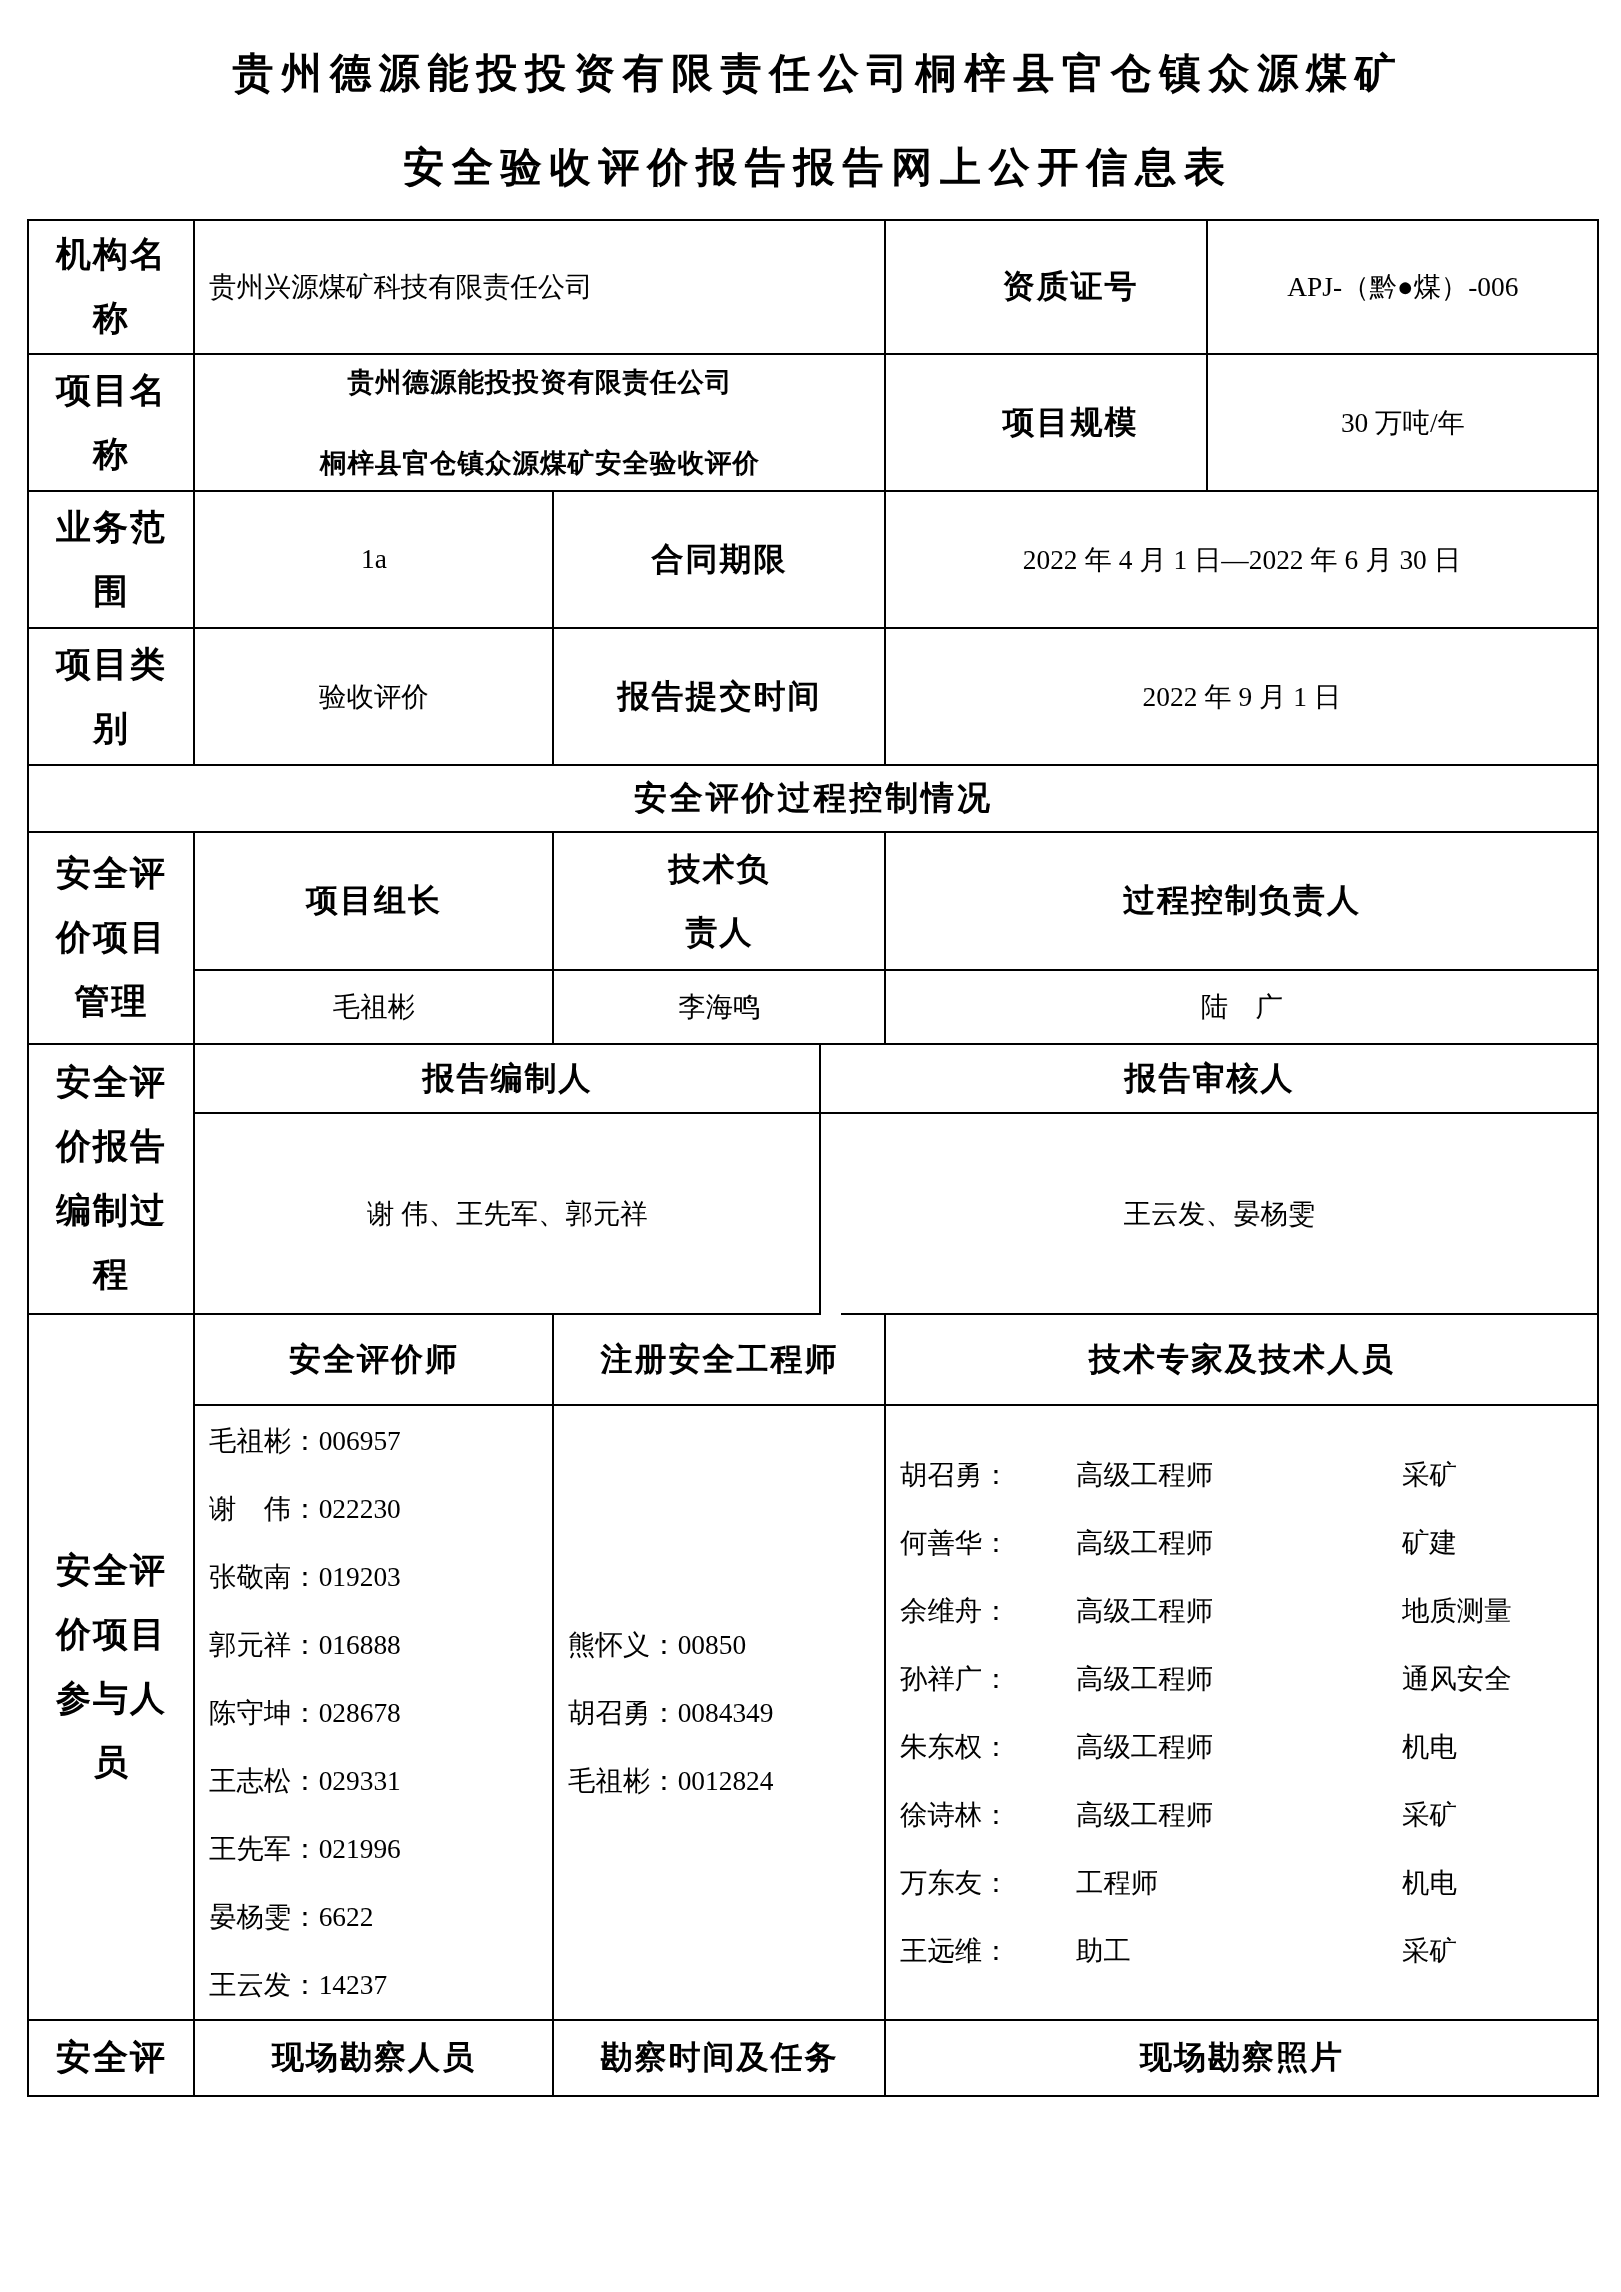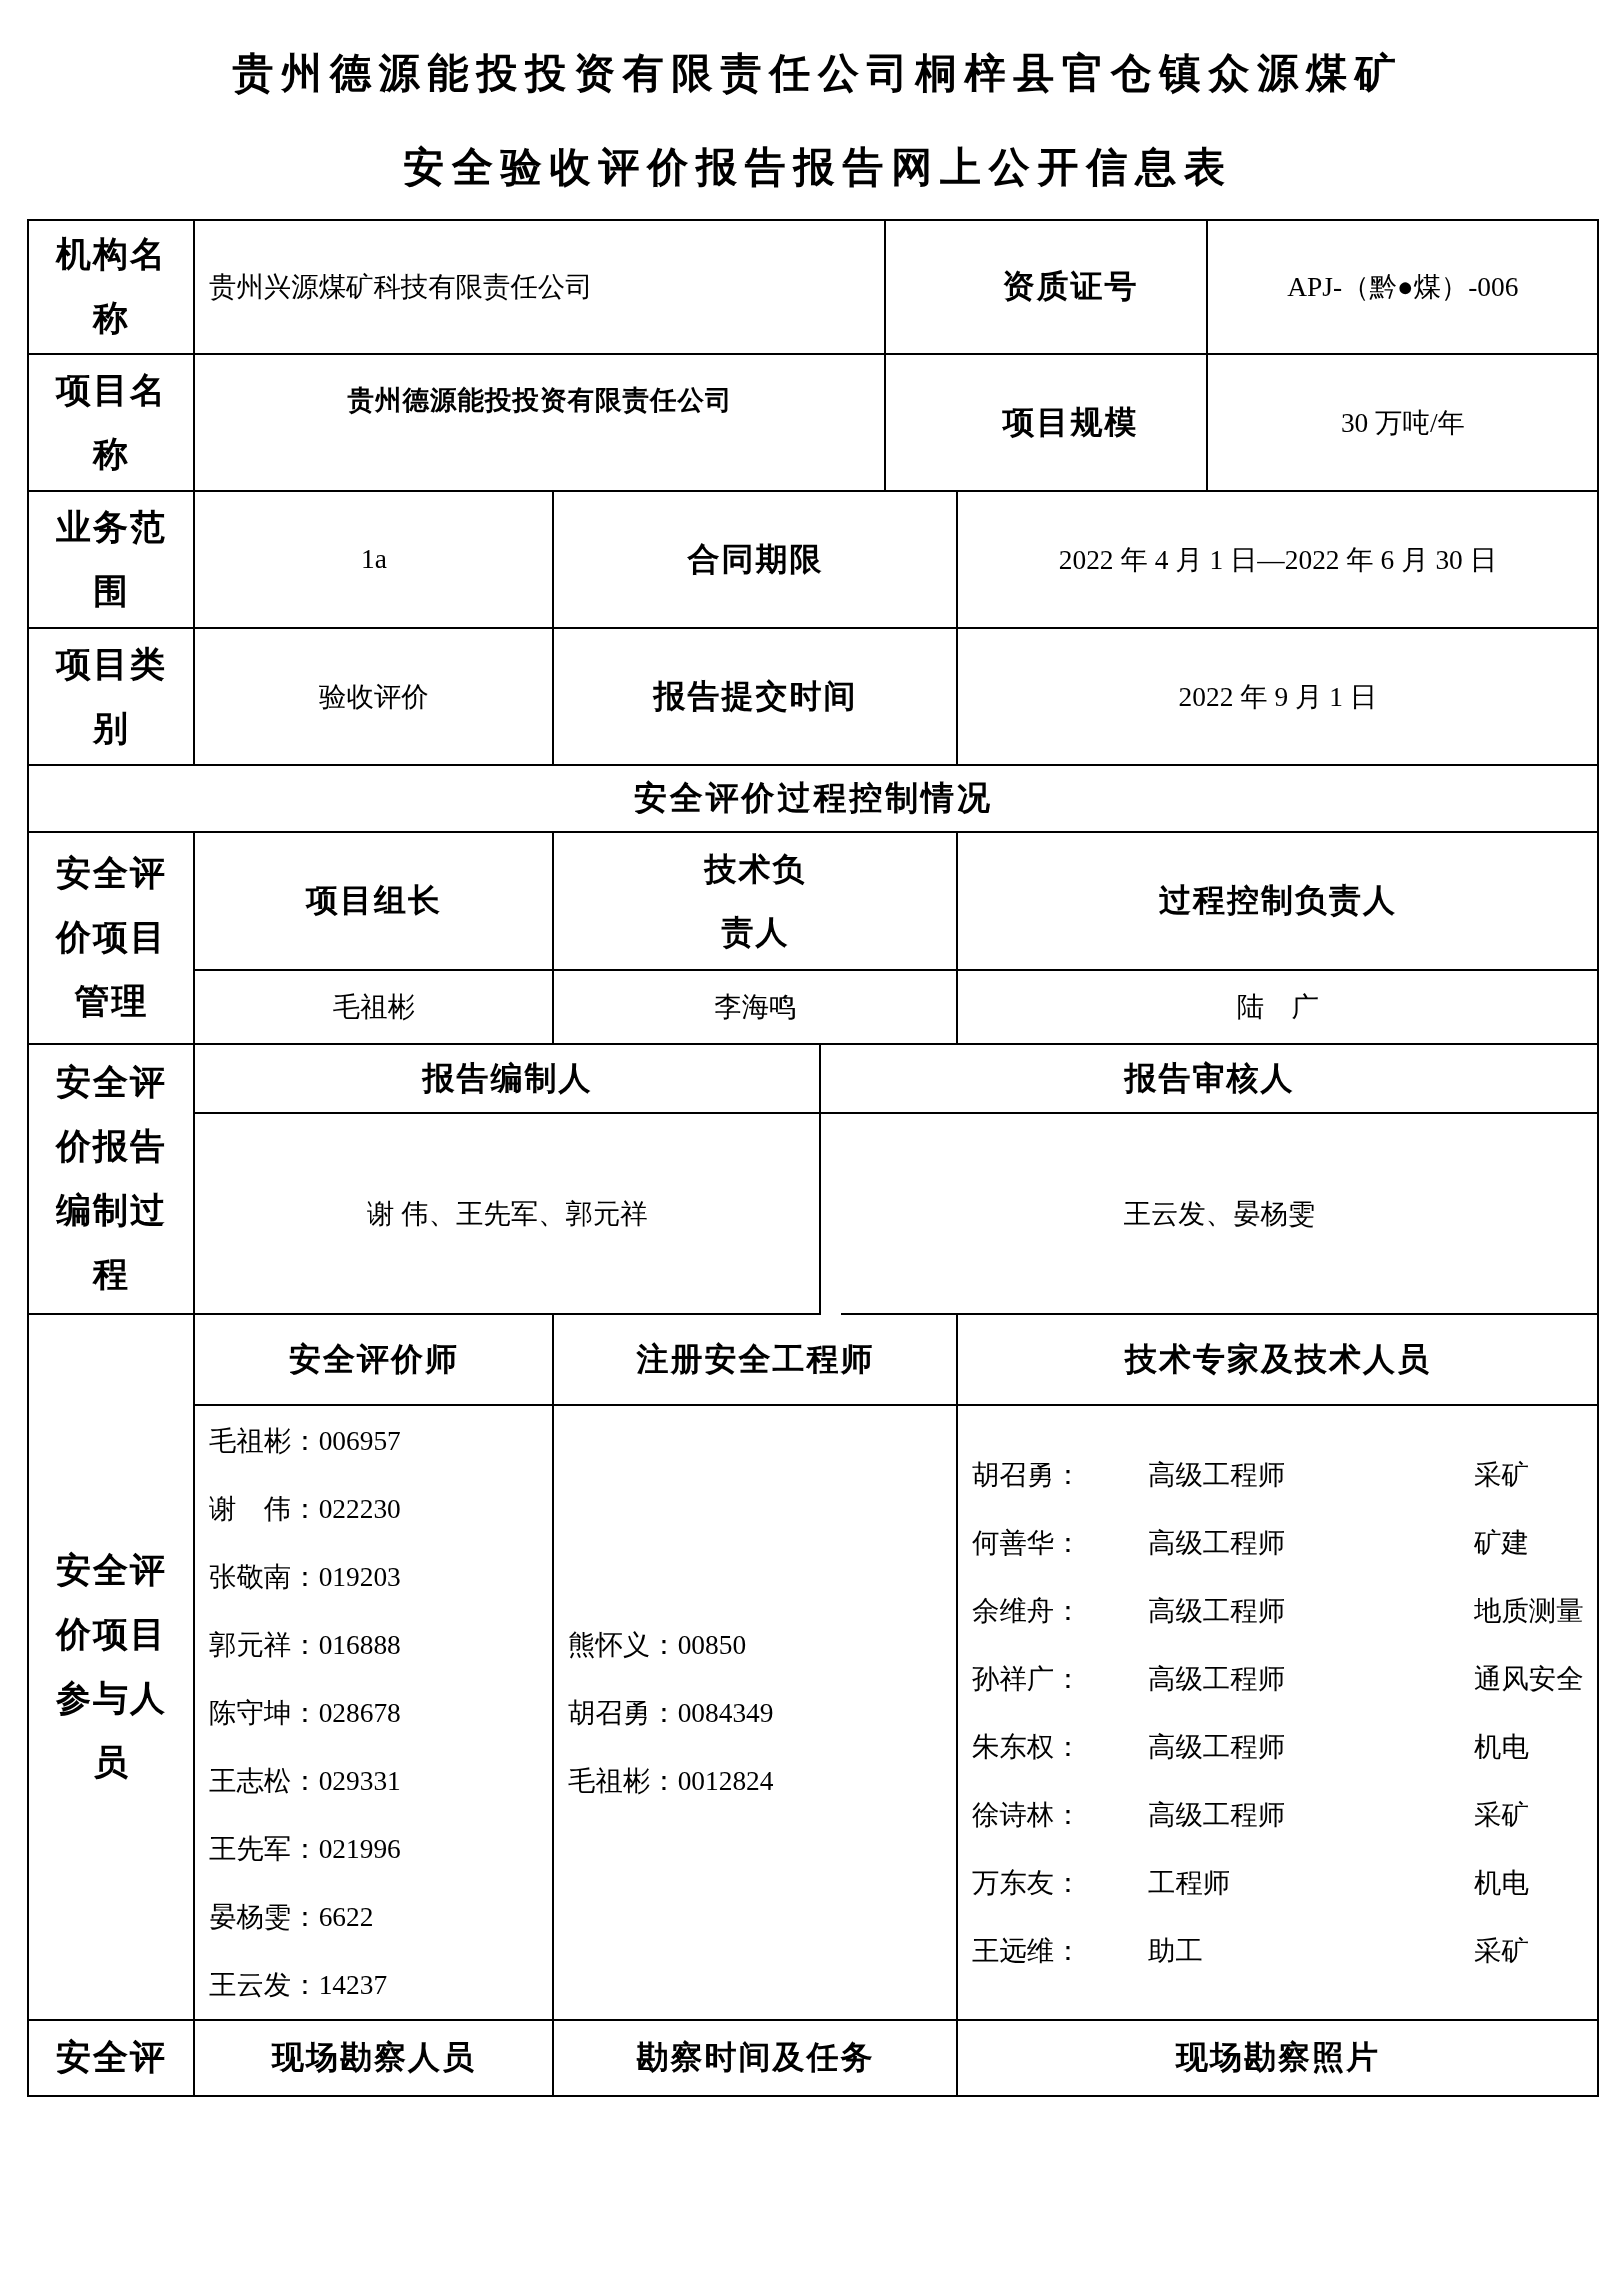--- a/index.html
+++ b/index.html
@@ -22,21 +22,21 @@
     display:flex;flex-direction:column;justify-content:center;align-items:center;
     text-align:center;
   }
   .td.last{border-right:none;}
   .td.nobb{border-bottom:none;}
   .bb3{border-bottom-width:2.9px;}
   .flex1{flex:1;}
   
   .c-label{width:166px;}
   .w705{width:691px;} .w329{width:322px;padding-left:48px;}
-  .w366{width:359px;} .w367{width:404px;}
+  .w366{width:359px;} .w367{width:332px;}
   .w733{width:626px;}
   
   .h137{height:134px;} .h140{height:137px;} .h68{height:67px;}
   .h141{height:138px;} .h76{height:74px;}
   .h70{height:69px;}  .h205{height:201px;gap:20px;}
   .h93{height:91px;}  .h627{height:615px;}
   .h75{height:74px;}
   
   .section-right{flex:1;display:flex;flex-direction:column;}
   .sub-tr{display:flex;flex-direction:row;}
@@ -75,20 +75,21 @@
       <div class="td w705 val ta-left">贵州兴源煤矿科技有限责任公司</div>
       <div class="td w329 head">资质证号</div>
       <div class="td flex1 last val">APJ-（黔●煤）-006</div>
     </div>
 
     <div class="tr h140">
       <div class="td c-label">项目名
 称</div>
       <div class="td w705">
         <div class="proj-line first">贵州德源能投投资有限责任公司</div>
+        <div class="proj-line">桐梓县官仓镇众源煤矿安全验收评价</div>
       </div>
       <div class="td w329 head">项目规模</div>
       <div class="td flex1 last val">30 万吨/年</div>
     </div>
 
     <div class="tr h140">
       <div class="td c-label">业务范
 围</div>
       <div class="td w366 val">1a</div>
       <div class="td w367 head">合同期限</div>

